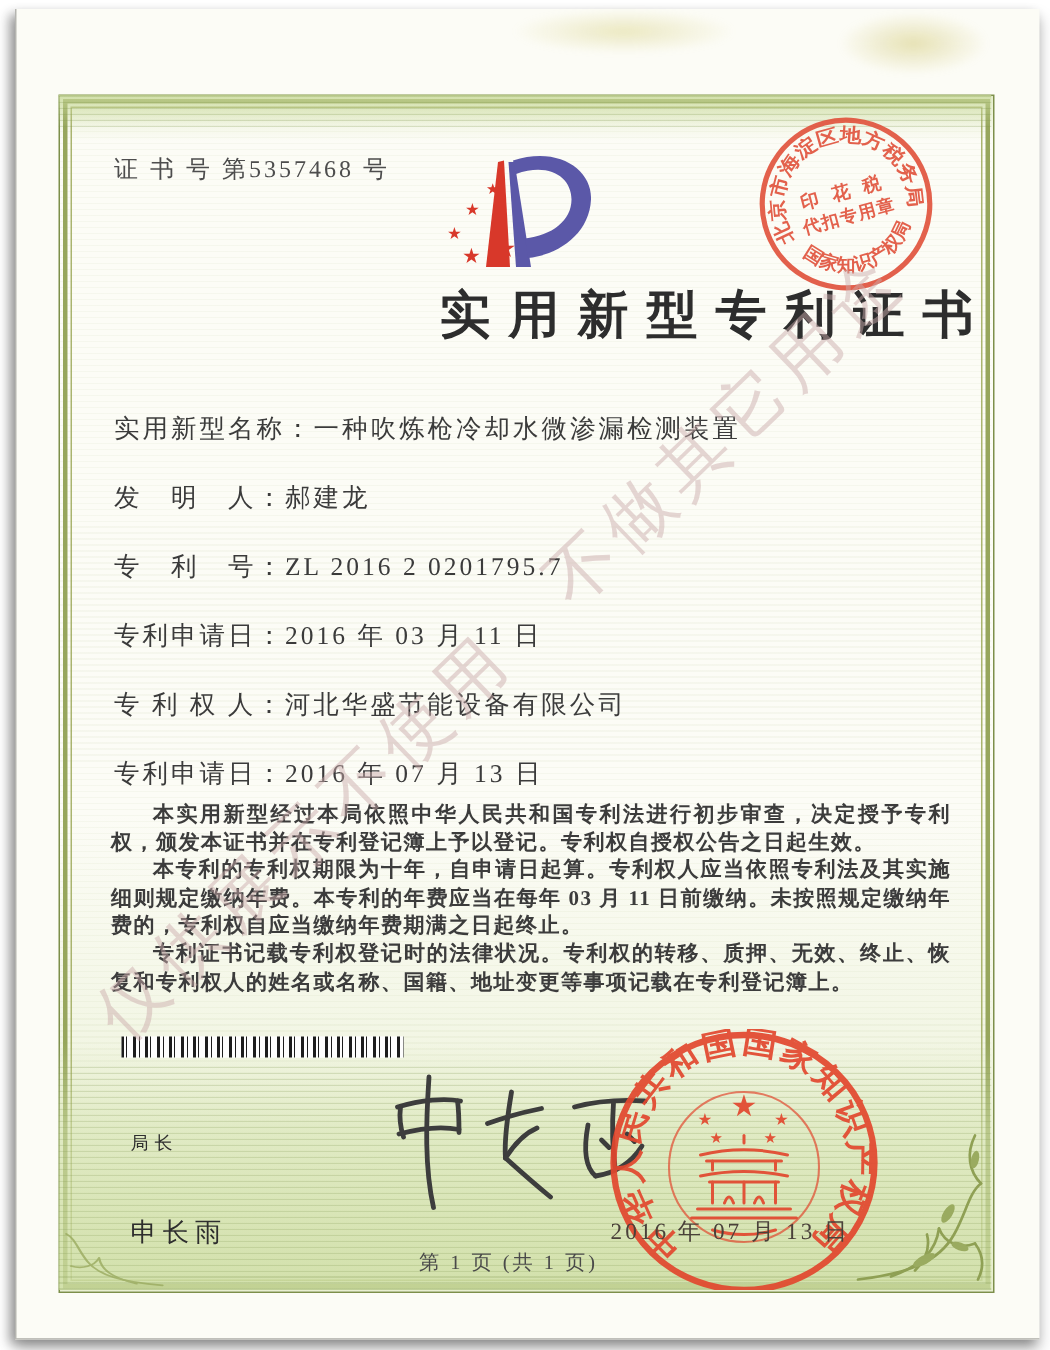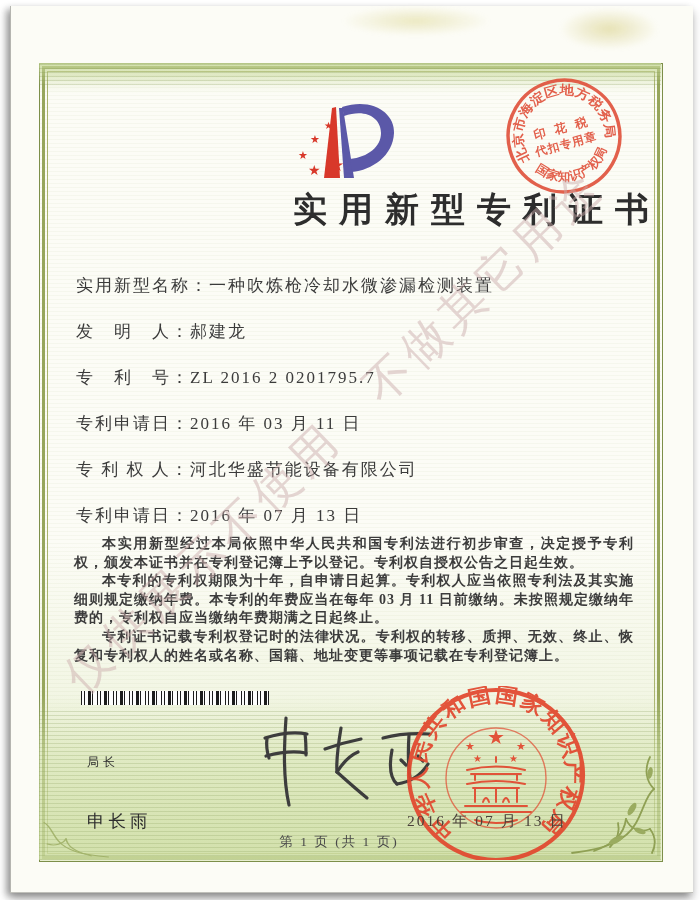--- a/index.html
+++ b/index.html
@@ -84,20 +84,21 @@
       </g>
     </svg>
     <svg class="orn-bl" viewBox="0 0 92 112" preserveAspectRatio="none">
       <g stroke="#9aab60" stroke-width="2" fill="none" stroke-linecap="round" opacity="0.8">
         <path d="M6,110 C40,106 60,98 70,80 C78,66 80,52 88,46"></path>
         <path d="M28,108 C50,100 58,90 60,76"></path>
         <path d="M60,76 C64,86 74,90 84,86"></path>
       </g>
     </svg>
 
+    <div class="cert-number">证 书 号 第5357468 号</div>
 
     <svg class="logo" viewBox="0 0 115 102">
       <g fill="#d8382a" font-family="DejaVu Sans, sans-serif">
         <text x="2" y="78" font-size="11">★</text>
         <text x="12" y="94" font-size="14">★</text>
         <text x="14" y="62" font-size="11">★</text>
         <text x="28" y="48" font-size="10">★</text>
         <text x="33" y="90" font-size="17">★</text>
       </g>
       <polygon fill="#d8382a" points="36,27 40,26 44,97 28,97"></polygon>

